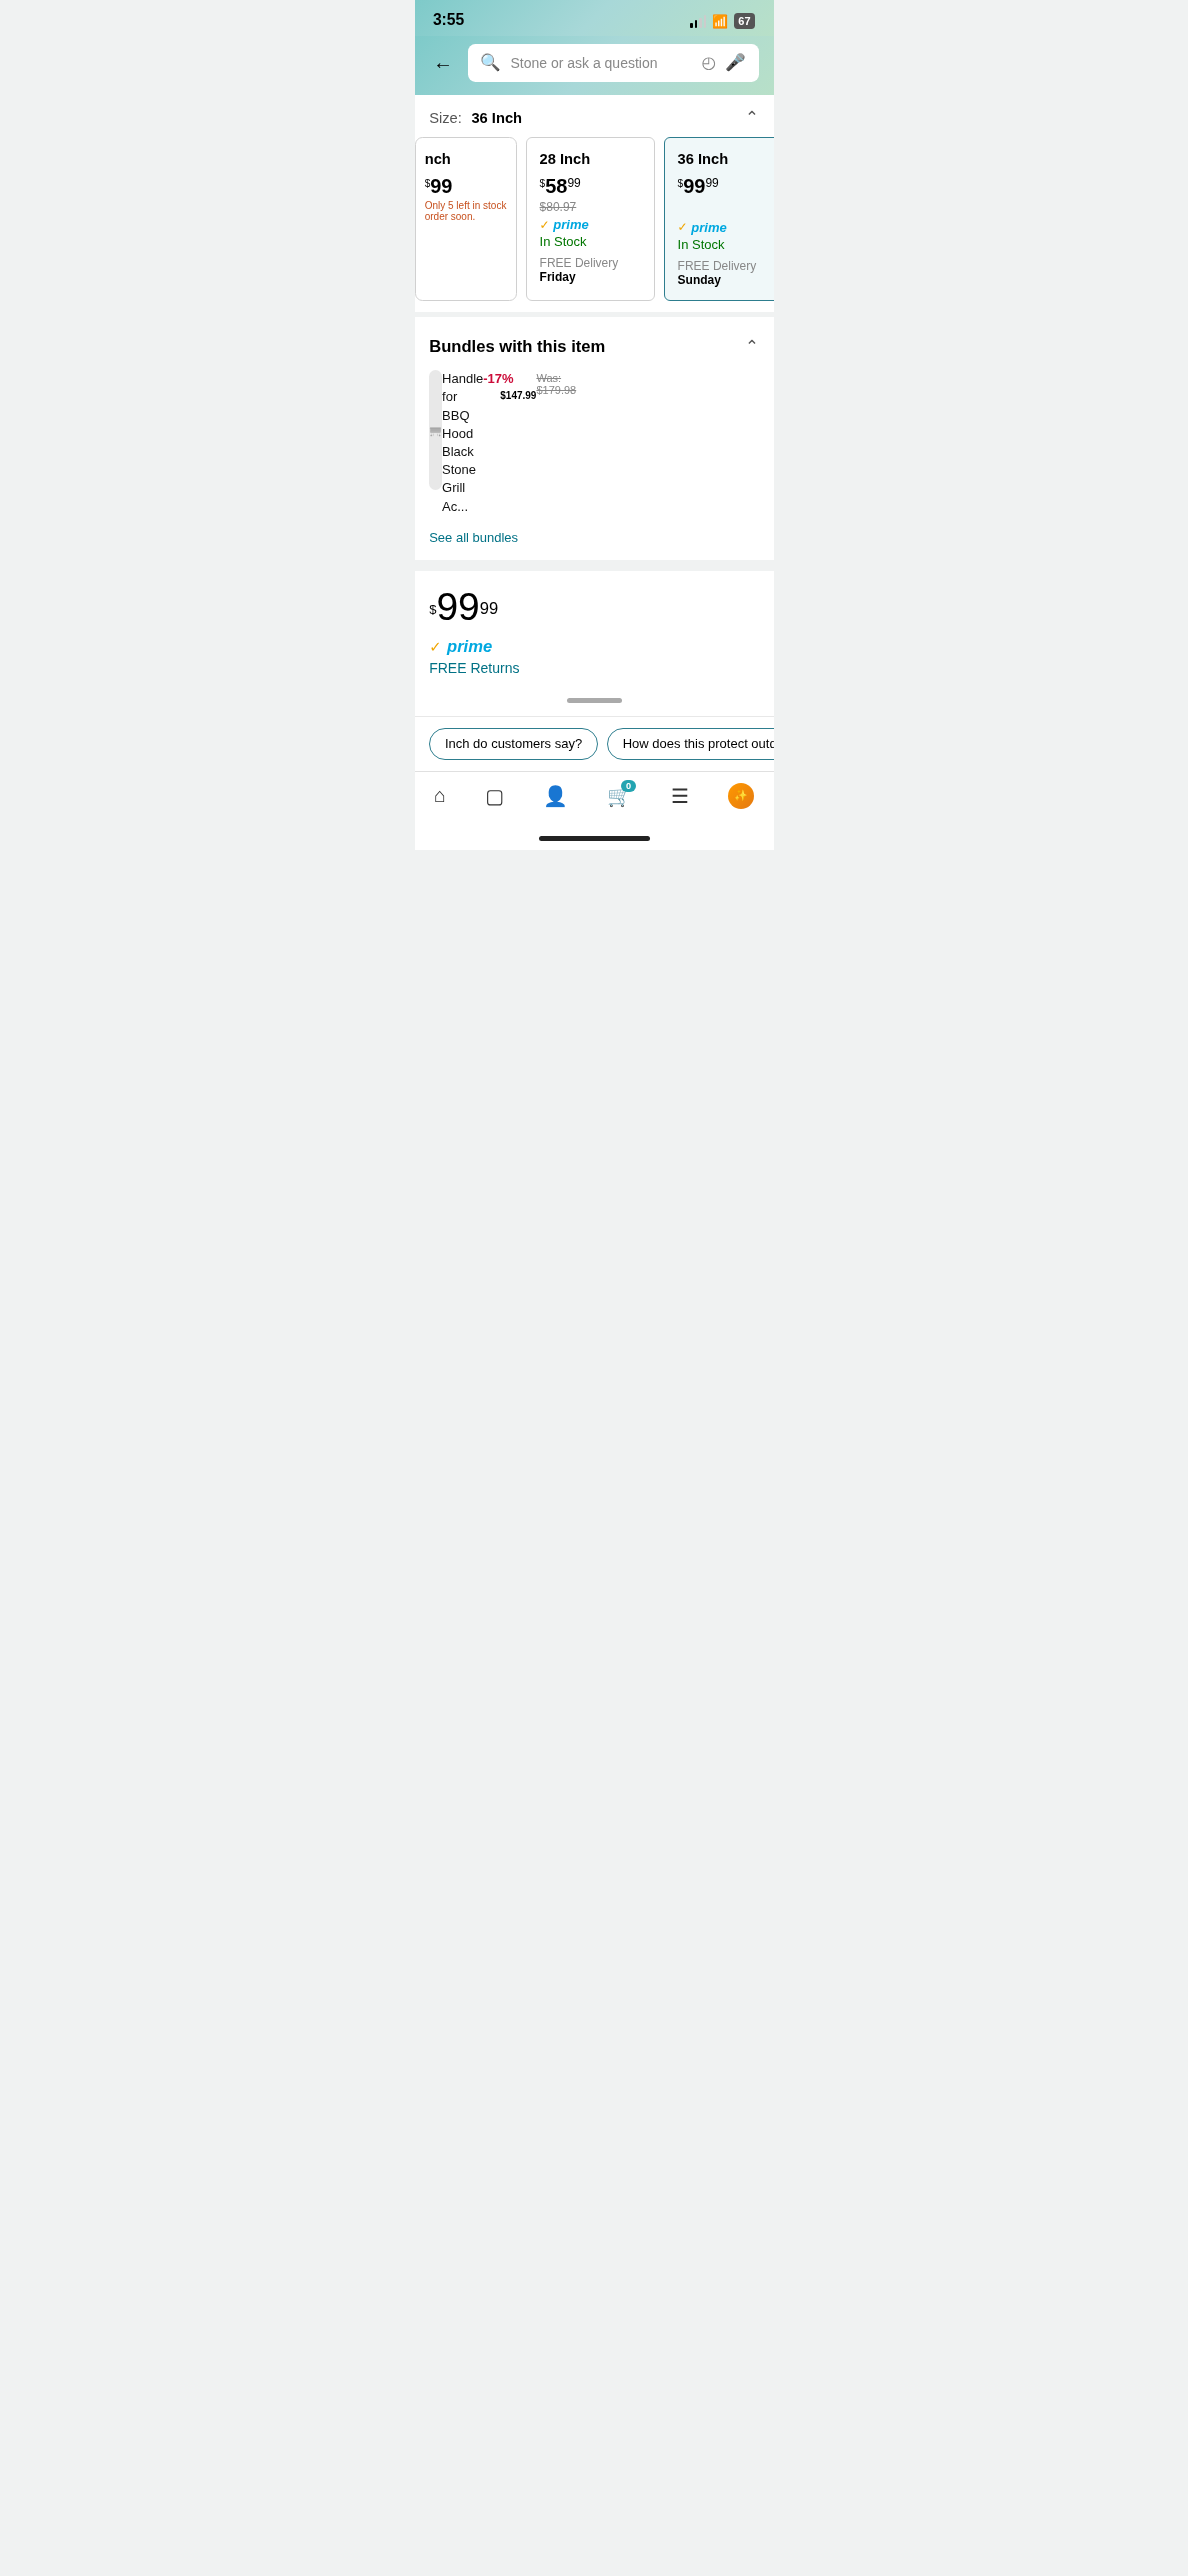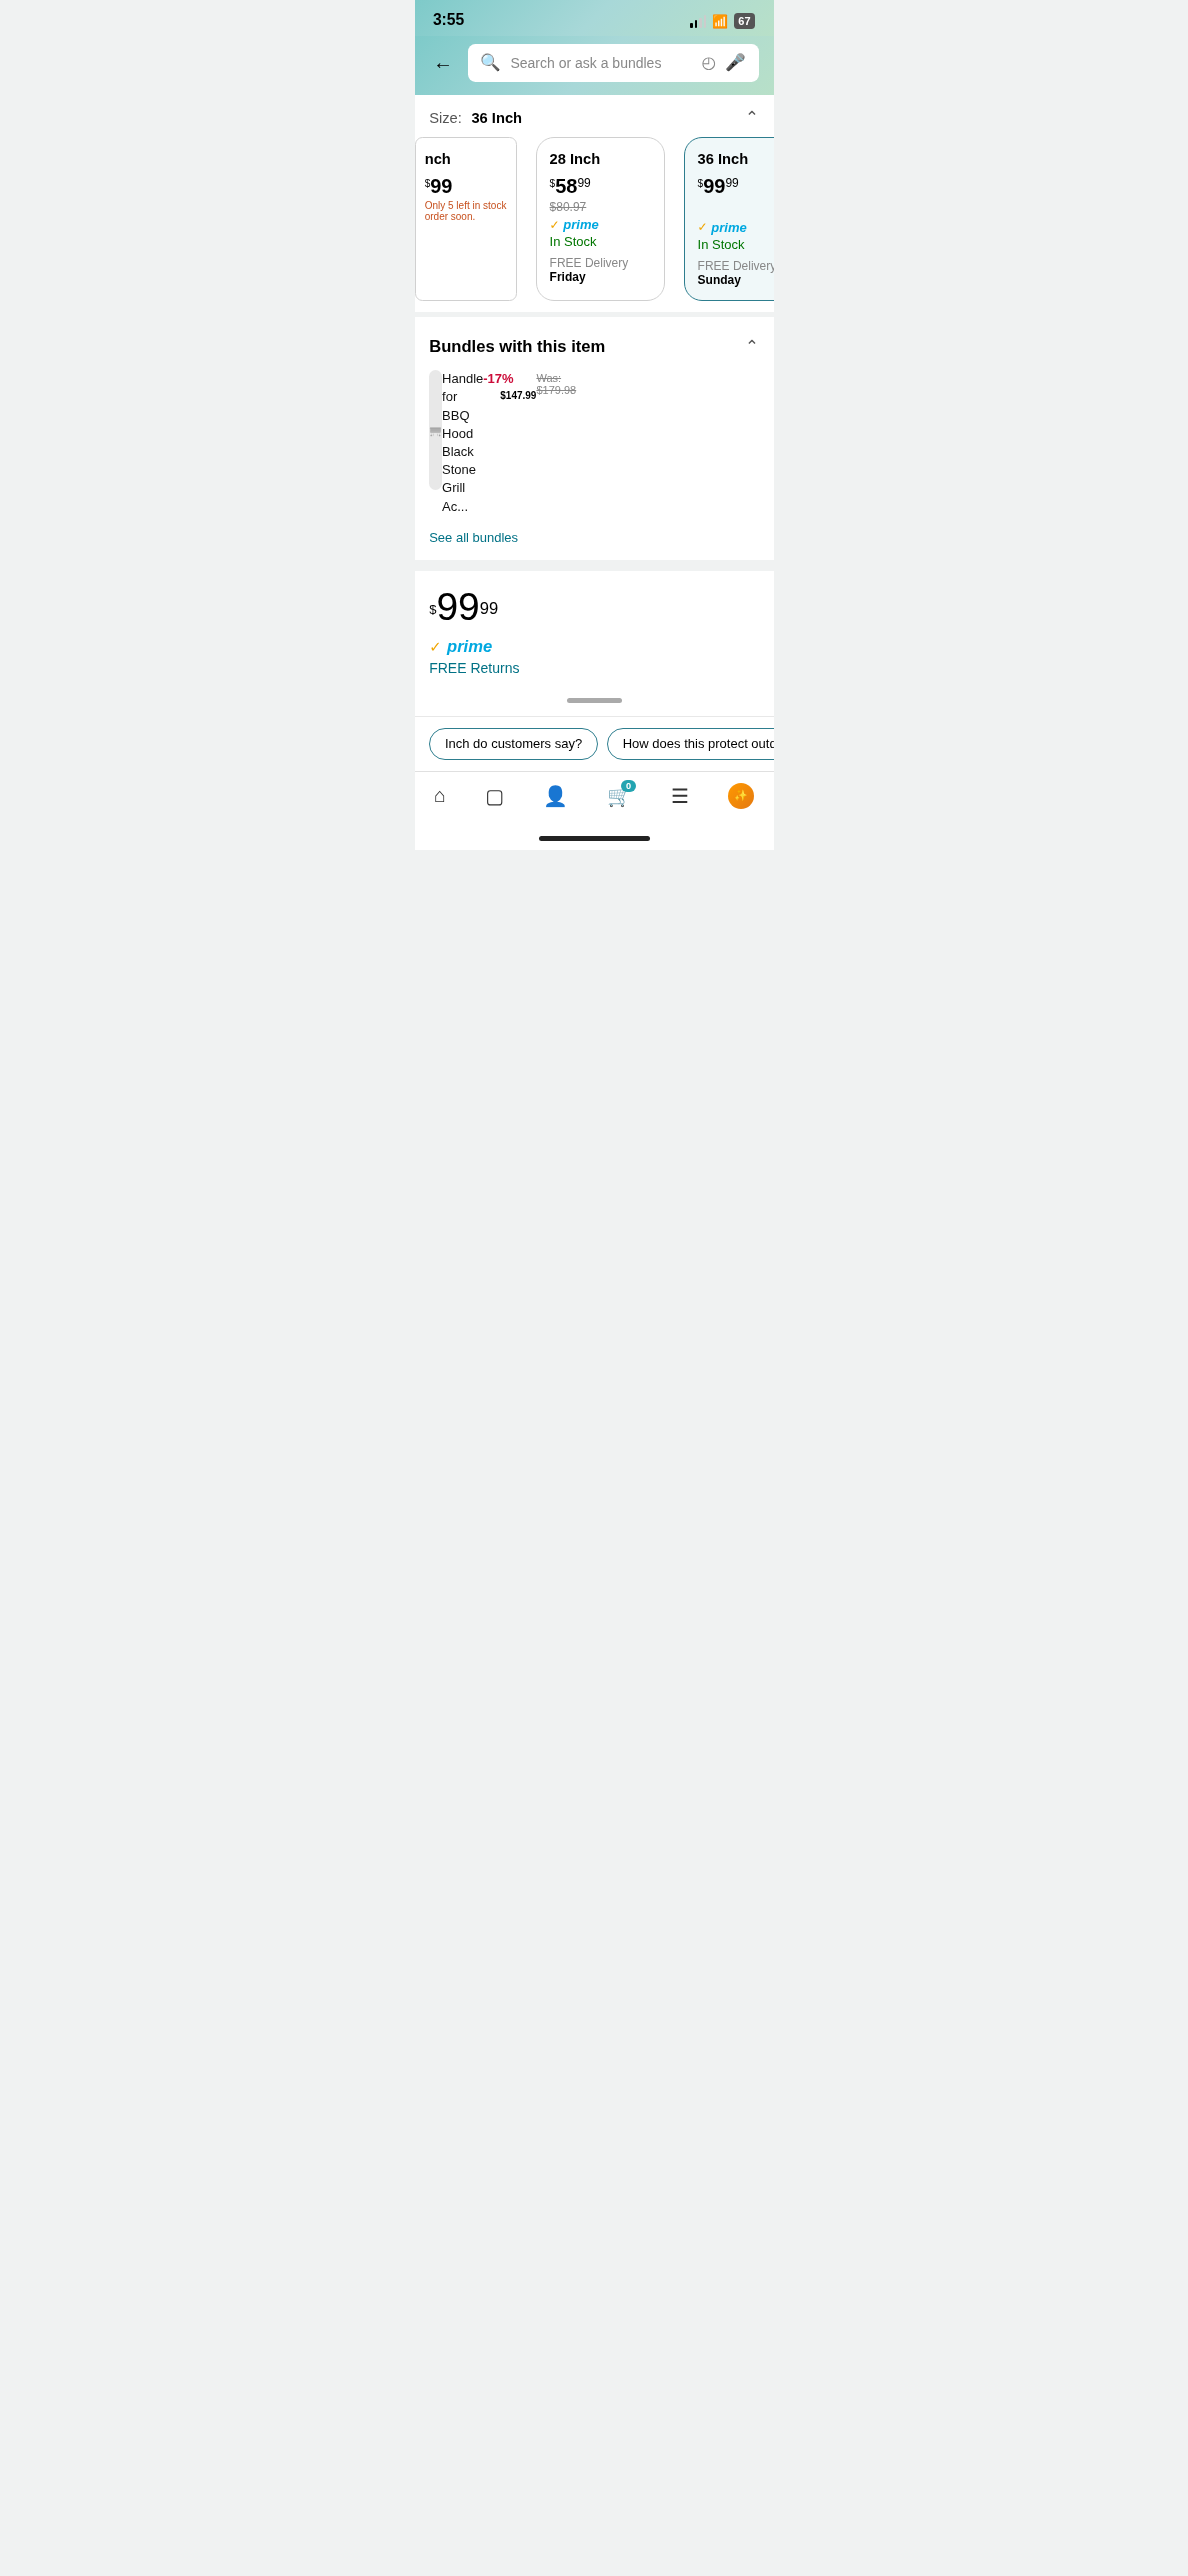--- a/index.html
+++ b/index.html
@@ -120,23 +120,23 @@
       display: flex;
       gap: 0;
       overflow-x: auto;
       padding: 0 0 11px 0;
       background: #fff;
       border-bottom: 5.5px solid #f0f2f2;
     }
     .size-card {
       min-width: 129px;
       border: 1.4px solid #d0d0d0;
-      border-radius: 18px;
+      border-radius: 6px;
       padding: 13px 13px 13px;
-      margin-left: 19px;
+      margin-left: 9px;
       flex-shrink: 0;
       background: #fff;
       cursor: pointer;
     }
     .size-card:last-child {
       margin-right: 9.2px;
     }
     .size-card.selected {
       border: 1.8px solid #2d7d8e;
       background: #f0f8f9;
@@ -414,21 +414,21 @@
     <div class="battery">
       <span>67</span>
     </div>
   </div>
 </div>
 
 <div class="search-area">
   <div class="back-btn">←</div>
   <div class="search-box">
     <span class="search-icon-svg">🔍</span>
-    <span class="search-placeholder">Search or ask a bundles</span>
+    <span class="search-placeholder">Stone or ask a question</span>
     <div class="search-extra-icons">
       <span>◴</span>
       <span>🎤</span>
     </div>
   </div>
 </div>
 
 <div class="content">
 
   <div class="size-header">

